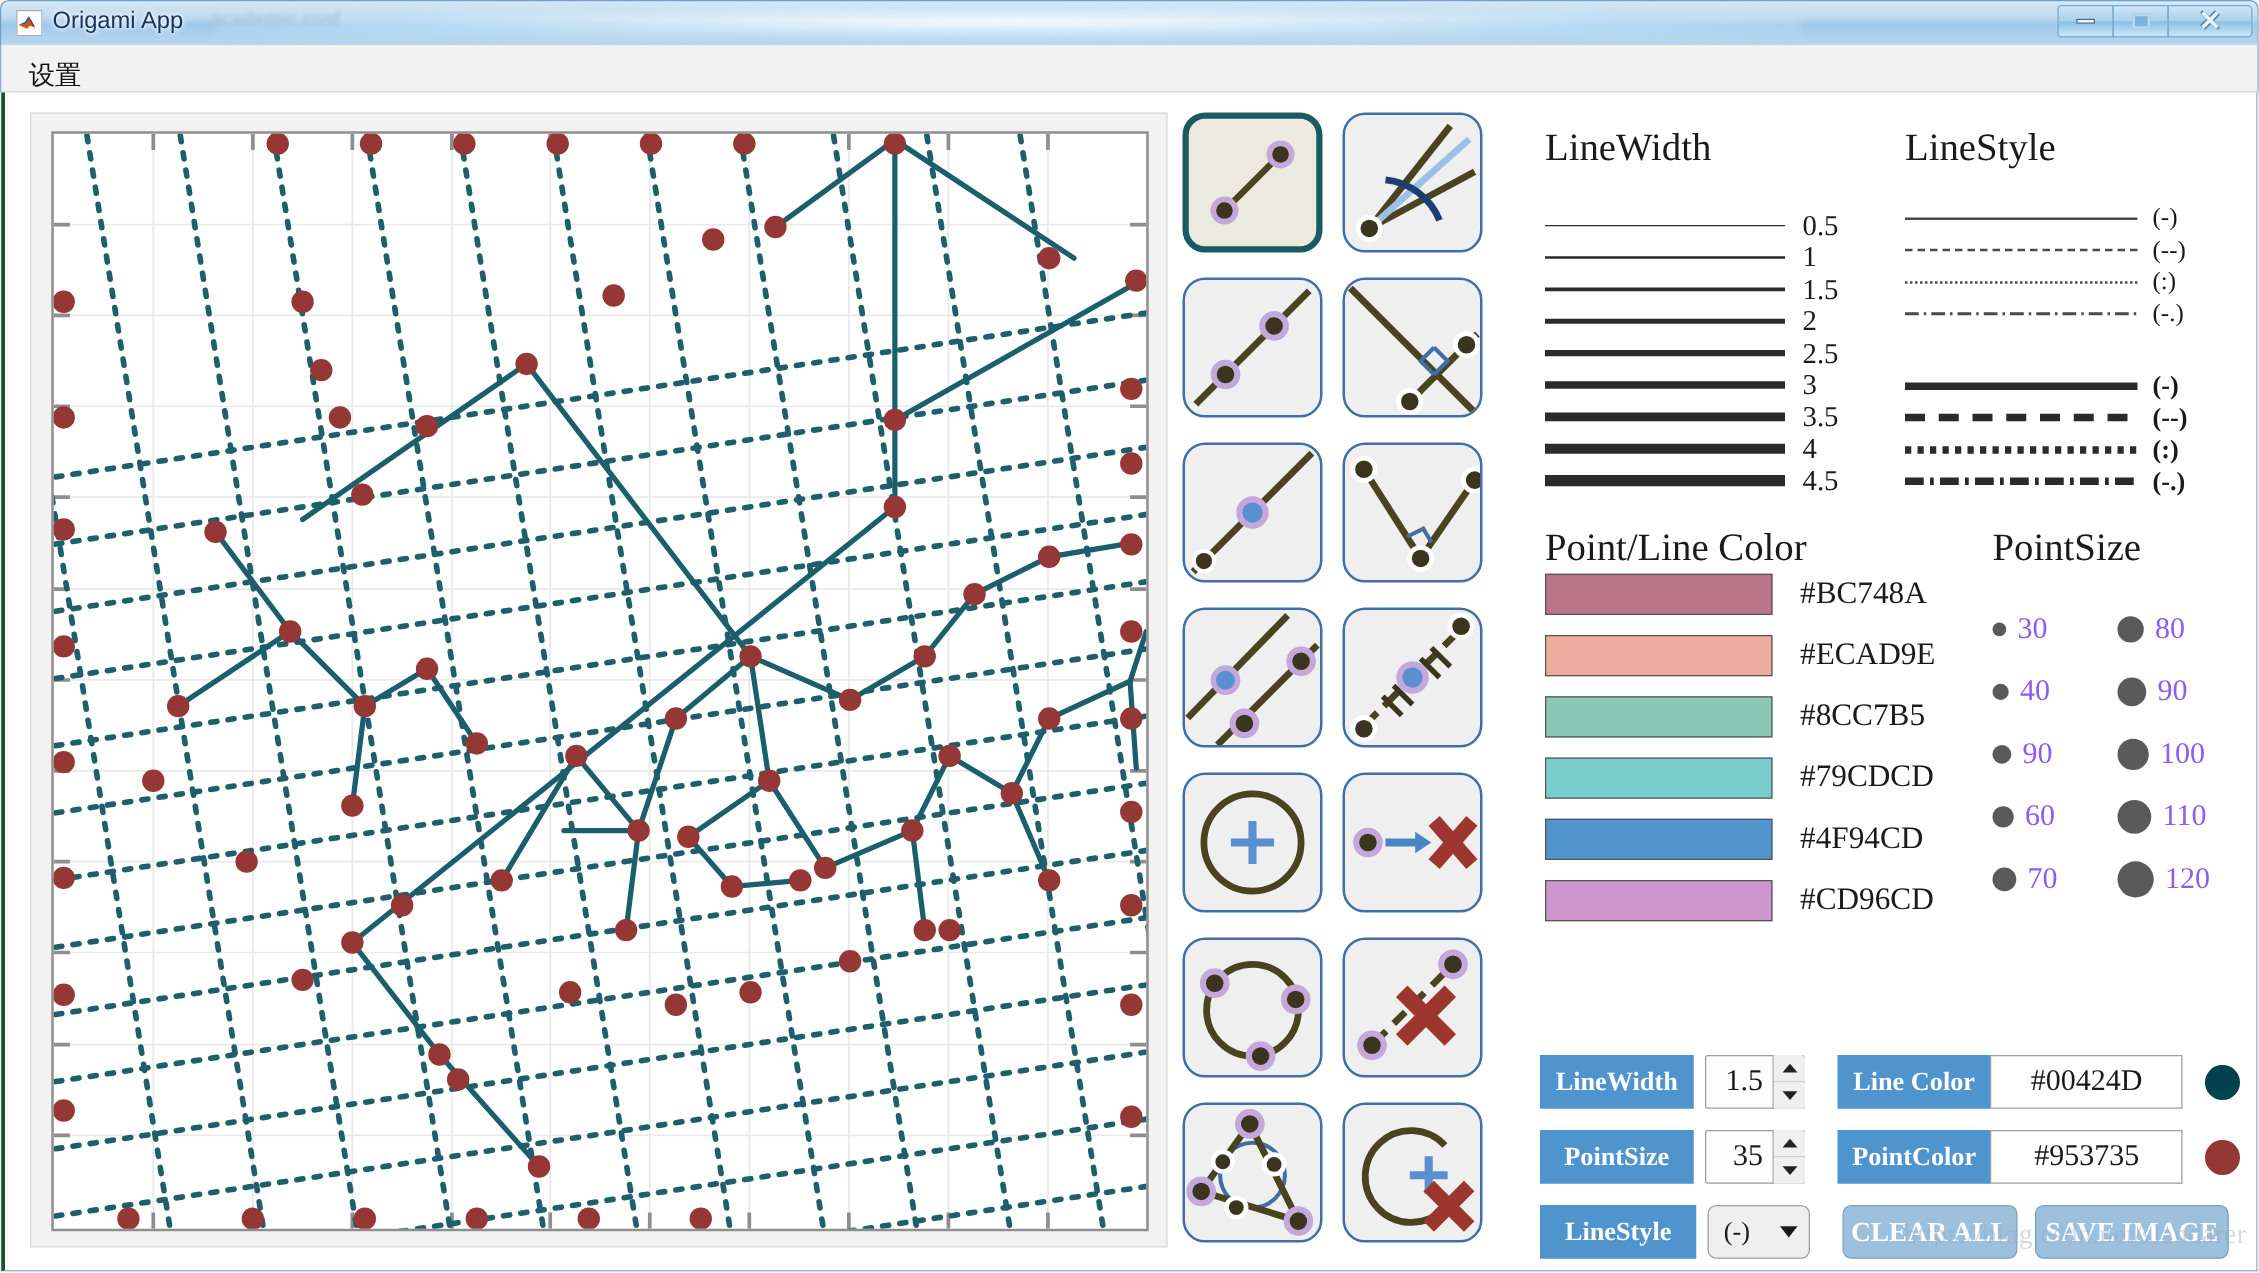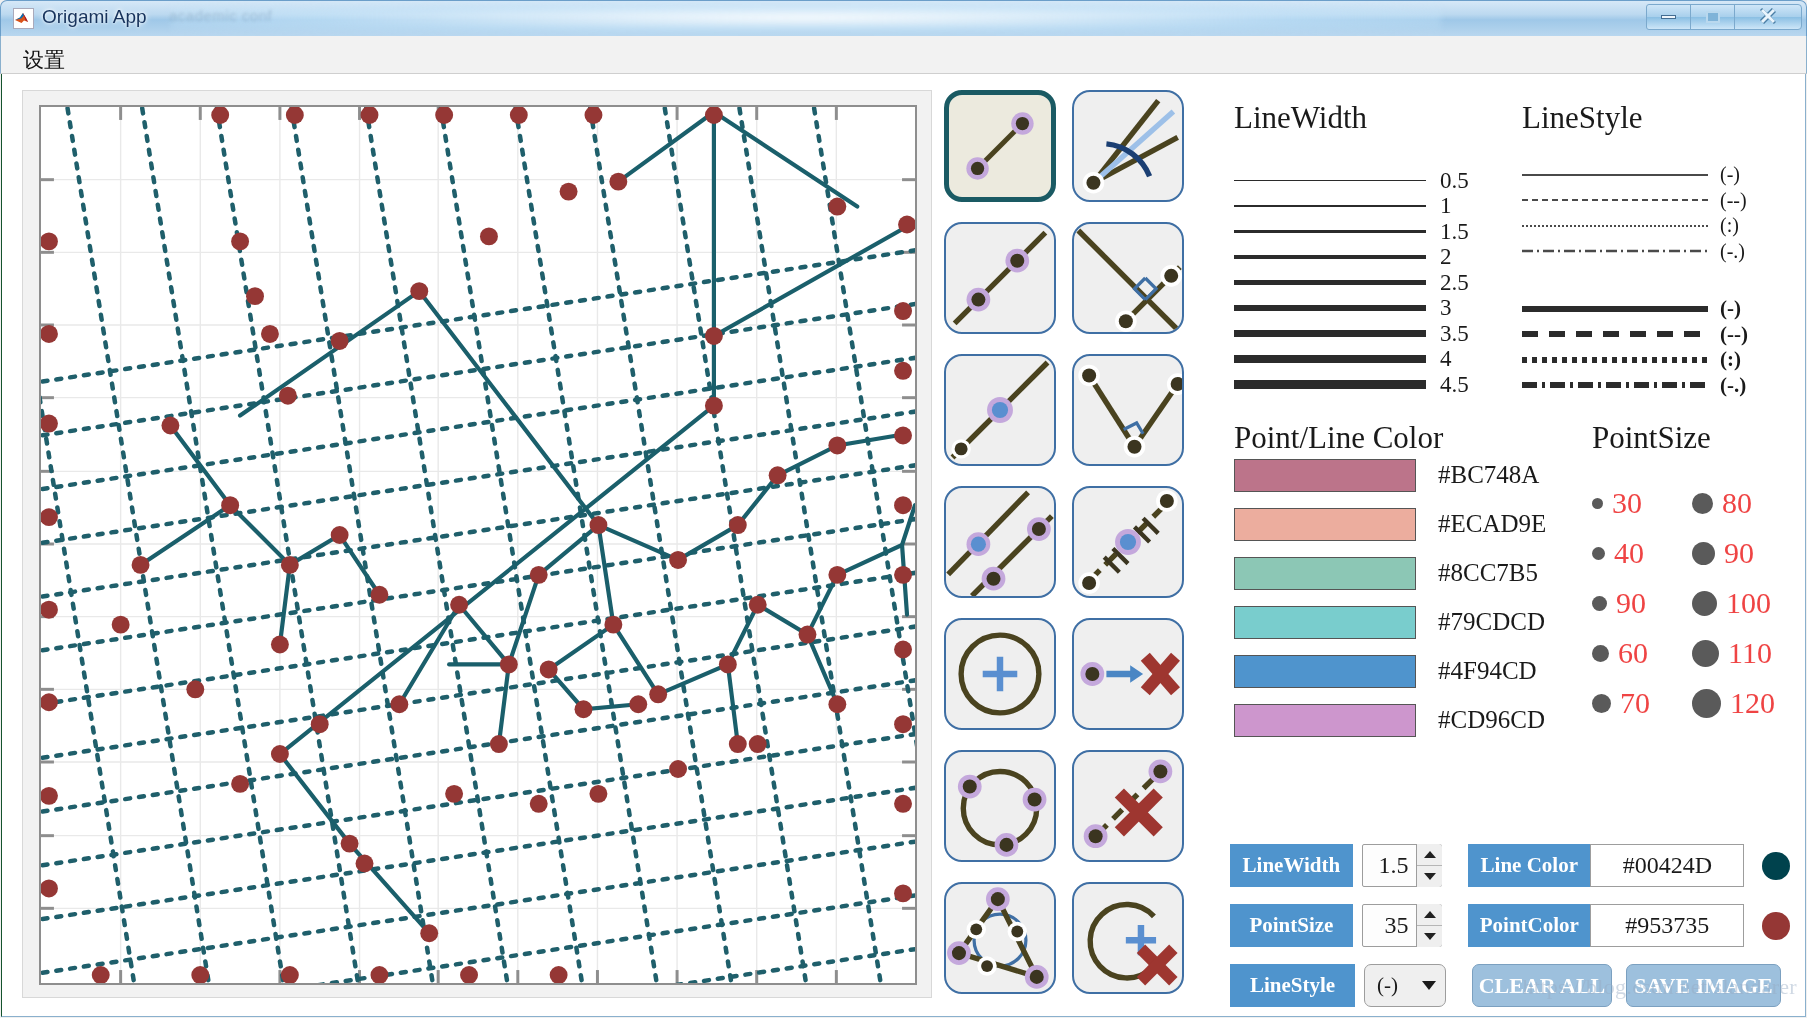--- a/index.html
+++ b/index.html
@@ -72,21 +72,21 @@
   }
   #menu-settings {
     position: absolute; left: 16px; top: 8px;
     font-size: 21px; color: #111;
     padding: 2px 6px; cursor: pointer;
   }
 
   #client {
     position: absolute; left: 1px; top: 74px; width: 1805px; height: 943px;
     background: #ffffff;
-    border-left: 1px solid #14532d; border-right: 1px solid #8ab0cd;
+    border-left: 3px solid #14532d; border-right: 1px solid #8ab0cd;
     border-bottom: 1px solid #8ab0cd;
     padding-left: 12px;
   }
 
   
   #canvas-wrap {
     position: absolute; left: 20px; top: 16px;
     width: 910px; height: 908px;
     background: #f2f2f2;
     border: 1px solid #d8d8d8;
@@ -167,21 +167,21 @@
   #ps-block { position: absolute; left: 390px; top: 330px; width: 220px; }
   #ps-block .grid {
     margin-top: 22px;
     display: grid; grid-template-columns: 100px 110px;
     row-gap: 0;
   }
   .ps-item { display: flex; align-items: center; height: 50px; }
   .ps-dot { background: #5a5a5a; border-radius: 50%; flex: 0 0 auto; }
   .ps-lbl {
     font-family: "Liberation Serif", serif;
-    font-size: 30px; color: #ef4444; margin-left: 9px;
+    font-size: 24px; color: #8b5cf6; margin-left: 9px;
   }
 
   
   #ctrl { position: absolute; left: 28px; top: 752px; width: 560px; }
   .ctrl-row { display: flex; align-items: center; height: 47px; margin-bottom: 13px; }
   .blue-tag {
     background: #4f94cd; color: #fff;
     font-family: "Liberation Serif", serif; font-weight: bold;
     font-size: 21px;
     display: flex; align-items: center; justify-content: center;

